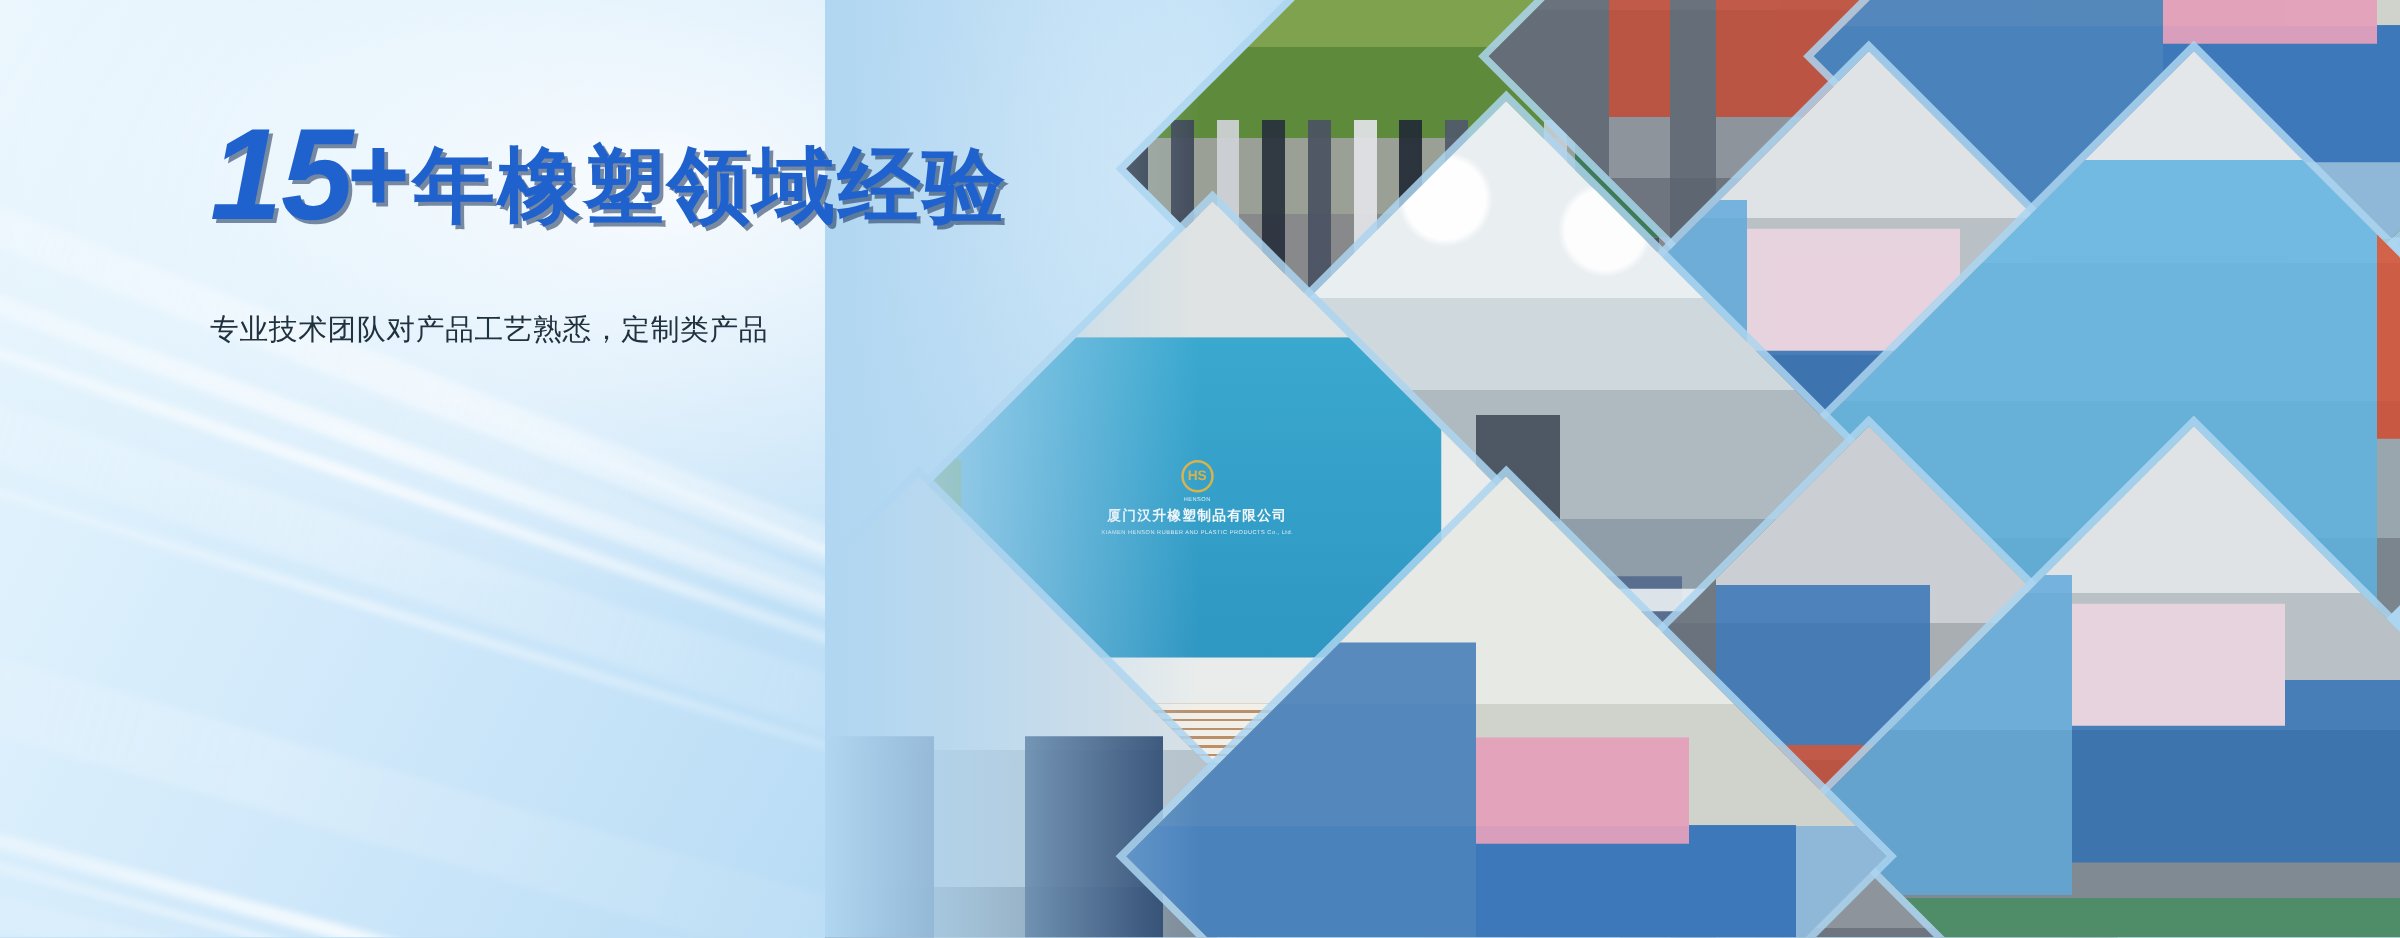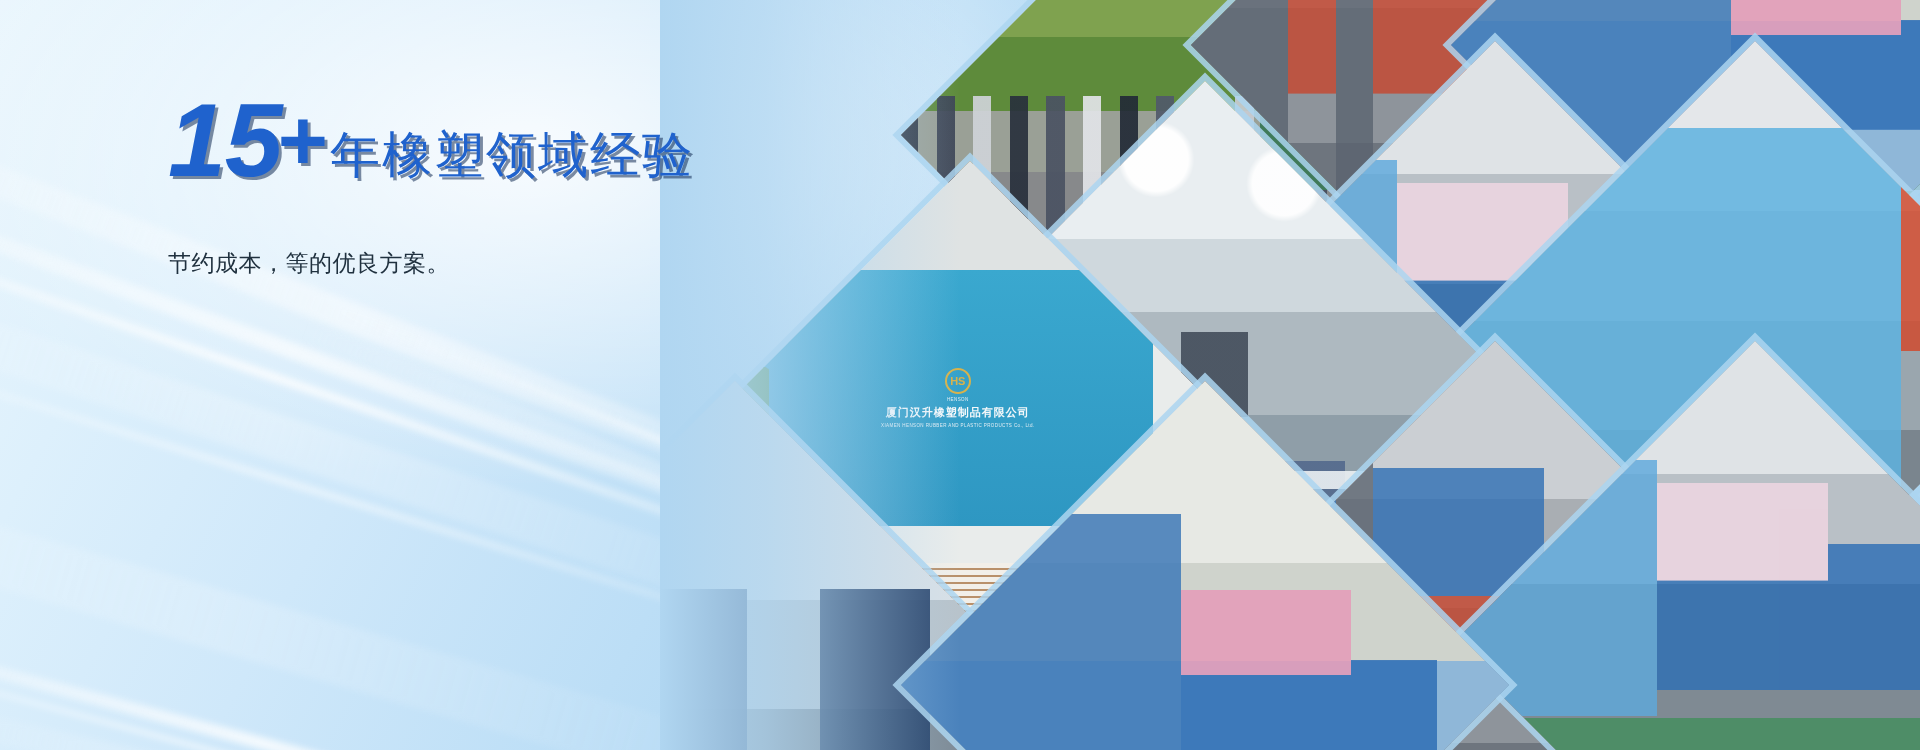--- a/index.html
+++ b/index.html
@@ -68,21 +68,21 @@
     color:#1f62cd; letter-spacing:-1px;
     text-shadow:3px 3px 0 rgba(20,45,85,.55);
     vertical-align:-4px;
   }
   .plus{
     font-size:86px; font-weight:bold; color:#1f62cd;
     text-shadow:3px 3px 0 rgba(20,45,85,.55);
     margin:0 2px 0 -4px; vertical-align:2px;
   }
   .cn-big{
-    font-size:50px; font-weight:normal; color:#1f62cd;
+    font-size:66px; font-weight:bold; color:#1f62cd;
     letter-spacing:2px;
     text-shadow:3px 3px 0 rgba(20,45,85,.55);
     text-align:right;
   }
   .line2{
     white-space:nowrap; line-height:1;
     font-size:74px; font-weight:bold; color:#1f62cd;
     letter-spacing:2px;
     text-shadow:3px 3px 0 rgba(20,45,85,.55);
   }
@@ -389,18 +389,18 @@
   <div class="copy">
 
     <div class="headline">
       <div class="line1">
         <span class="num">15</span><span class="plus">+</span><span class="cn-big">年橡塑领域经验</span>
       </div>
     </div>
 
 
     <div class="para">
-      <p>节约成本，等的优良方案。</p>
+      <p>专业技术团队对产品工艺熟悉，定制类产品</p>
     </div>
 
   </div>
 
 </div>
 
 </body></html>

